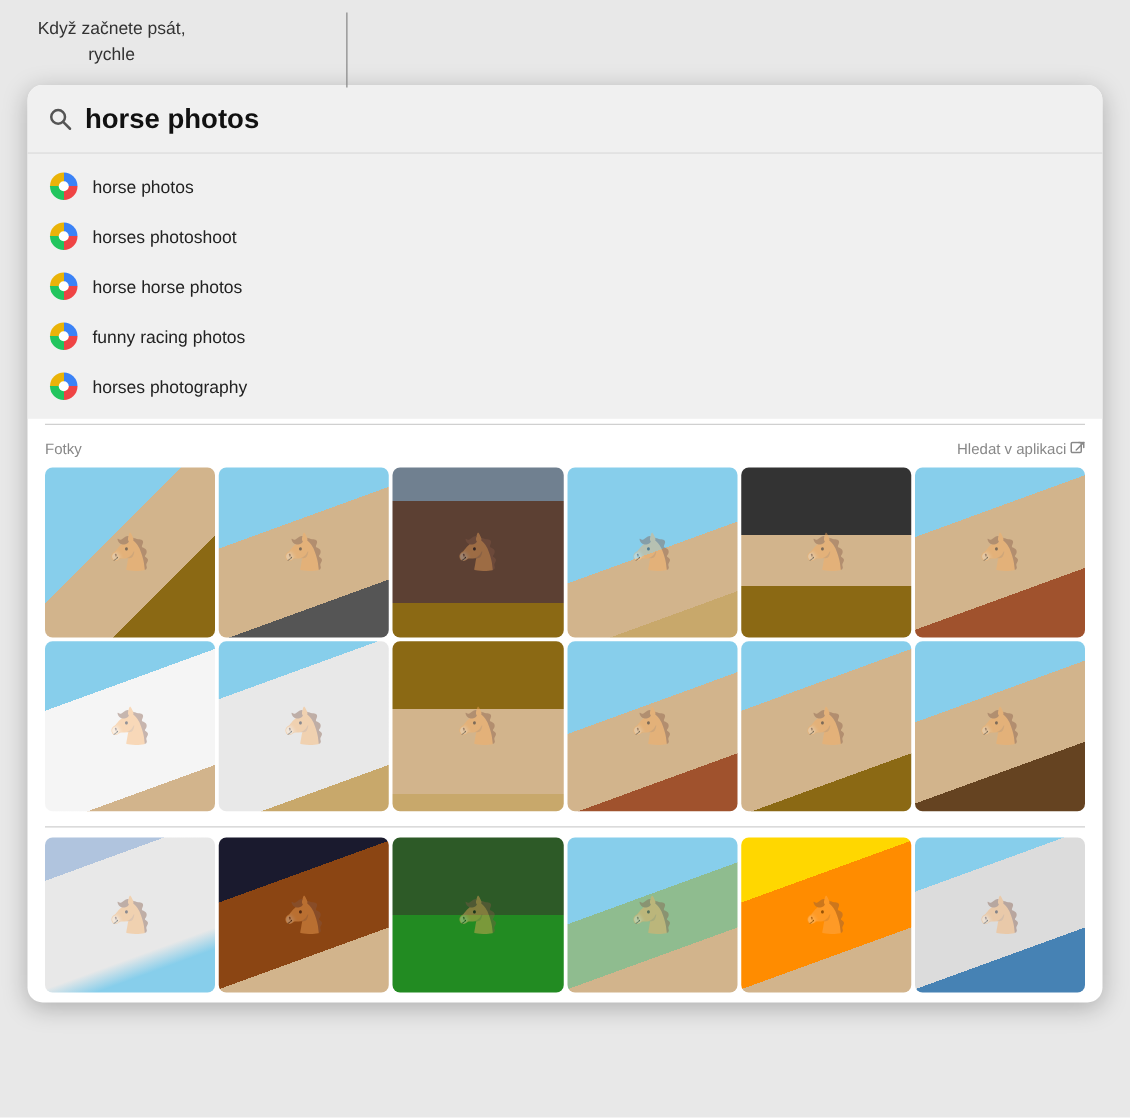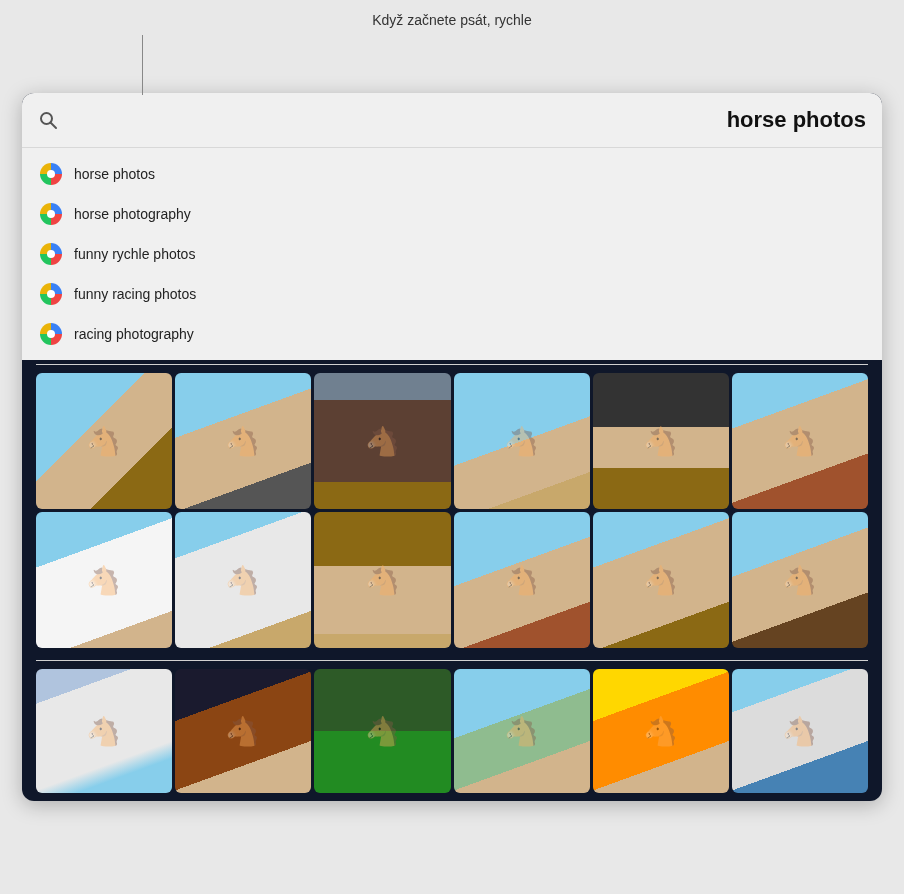--- a/index.html
+++ b/index.html
@@ -36,26 +36,25 @@
     .tooltip-text {
       text-align: center;
       font-size: 14px;
       color: #333;
       line-height: 1.5;
       padding-bottom: 4px;
     }
 
     .search-panel {
       width: 860px;
-      background: #0f172a;
+      background: #ffffff;
       border-radius: 12px;
       padding: 0;
       box-shadow: 0 4px 20px rgba(0,0,0,0.25);
       overflow: hidden;
-      text-align: right;
     }
 
     .search-bar {
       display: flex;
       align-items: center;
       padding: 14px 16px 14px 16px;
       background: #f0f0f0;
       border-bottom: 1px solid #d8d8d8;
       gap: 10px;
     }
@@ -206,21 +205,21 @@
     .divider {
       height: 1px;
       background: #d0d0d0;
       margin: 4px 14px;
     }
   </style>
 </head>
 <body>
 
 <div class="tooltip-container">
-  <div style="display:flex; flex-direction:column; align-items:center; width:100%;">
+  <div style="display:flex; align-items:center; width:100%;">
     <div class="tooltip-text">
       <div>Když začnete psát, rychle</div>
     </div>
     <div style="display:flex; width:860px; position:relative; height:50px;">
       <div class="tooltip-line"></div>
     </div>
   </div>
 </div>
 
 <div class="search-panel">
@@ -235,38 +234,49 @@
     <div class="search-input-text">horse photos</div>
   </div>
 
   <ul class="suggestions-list">
     <li class="suggestion-item">
       <div class="safari-icon"></div>
       <span class="suggestion-text">horse photos</span>
     </li>
     <li class="suggestion-item">
       <div class="safari-icon"></div>
-      <span class="suggestion-text">horse photography</span>
-    </li>
-    <li class="suggestion-item">
-      <div class="safari-icon"></div>
-      <span class="suggestion-text">funny rychle photos</span>
+      <span class="suggestion-text">horses photoshoot</span>
+    </li>
+    <li class="suggestion-item">
+      <div class="safari-icon"></div>
+      <span class="suggestion-text">horse horse photos</span>
     </li>
     <li class="suggestion-item">
       <div class="safari-icon"></div>
       <span class="suggestion-text">funny racing photos</span>
     </li>
     <li class="suggestion-item">
       <div class="safari-icon"></div>
-      <span class="suggestion-text">racing photography</span>
+      <span class="suggestion-text">horses photography</span>
     </li>
   </ul>
 
   <div class="divider"></div>
 
+  <div class="section-header">
+    <span class="section-label">Fotky</span>
+    <span class="section-link">
+      <span>Hledat v aplikaci</span>
+      <svg width="12" height="12" viewBox="0 0 12 12" fill="none">
+        <rect x="1" y="1" width="8" height="8" rx="1" stroke="#888" stroke-width="1.2" fill="none"></rect>
+        <path d="M7 1h4v4" stroke="#888" stroke-width="1.2" stroke-linecap="round"></path>
+        <line x1="5" y1="7" x2="11" y2="1" stroke="#888" stroke-width="1.2" stroke-linecap="round"></line>
+      </svg>
+    </span>
+  </div>
 
   <div class="photos-grid">
     <div class="photo-cell p1"></div>
     <div class="photo-cell p2"></div>
     <div class="photo-cell p3"></div>
     <div class="photo-cell p4"></div>
     <div class="photo-cell p5"></div>
     <div class="photo-cell p6"></div>
     <div class="photo-cell p7"></div>
     <div class="photo-cell p8"></div>

